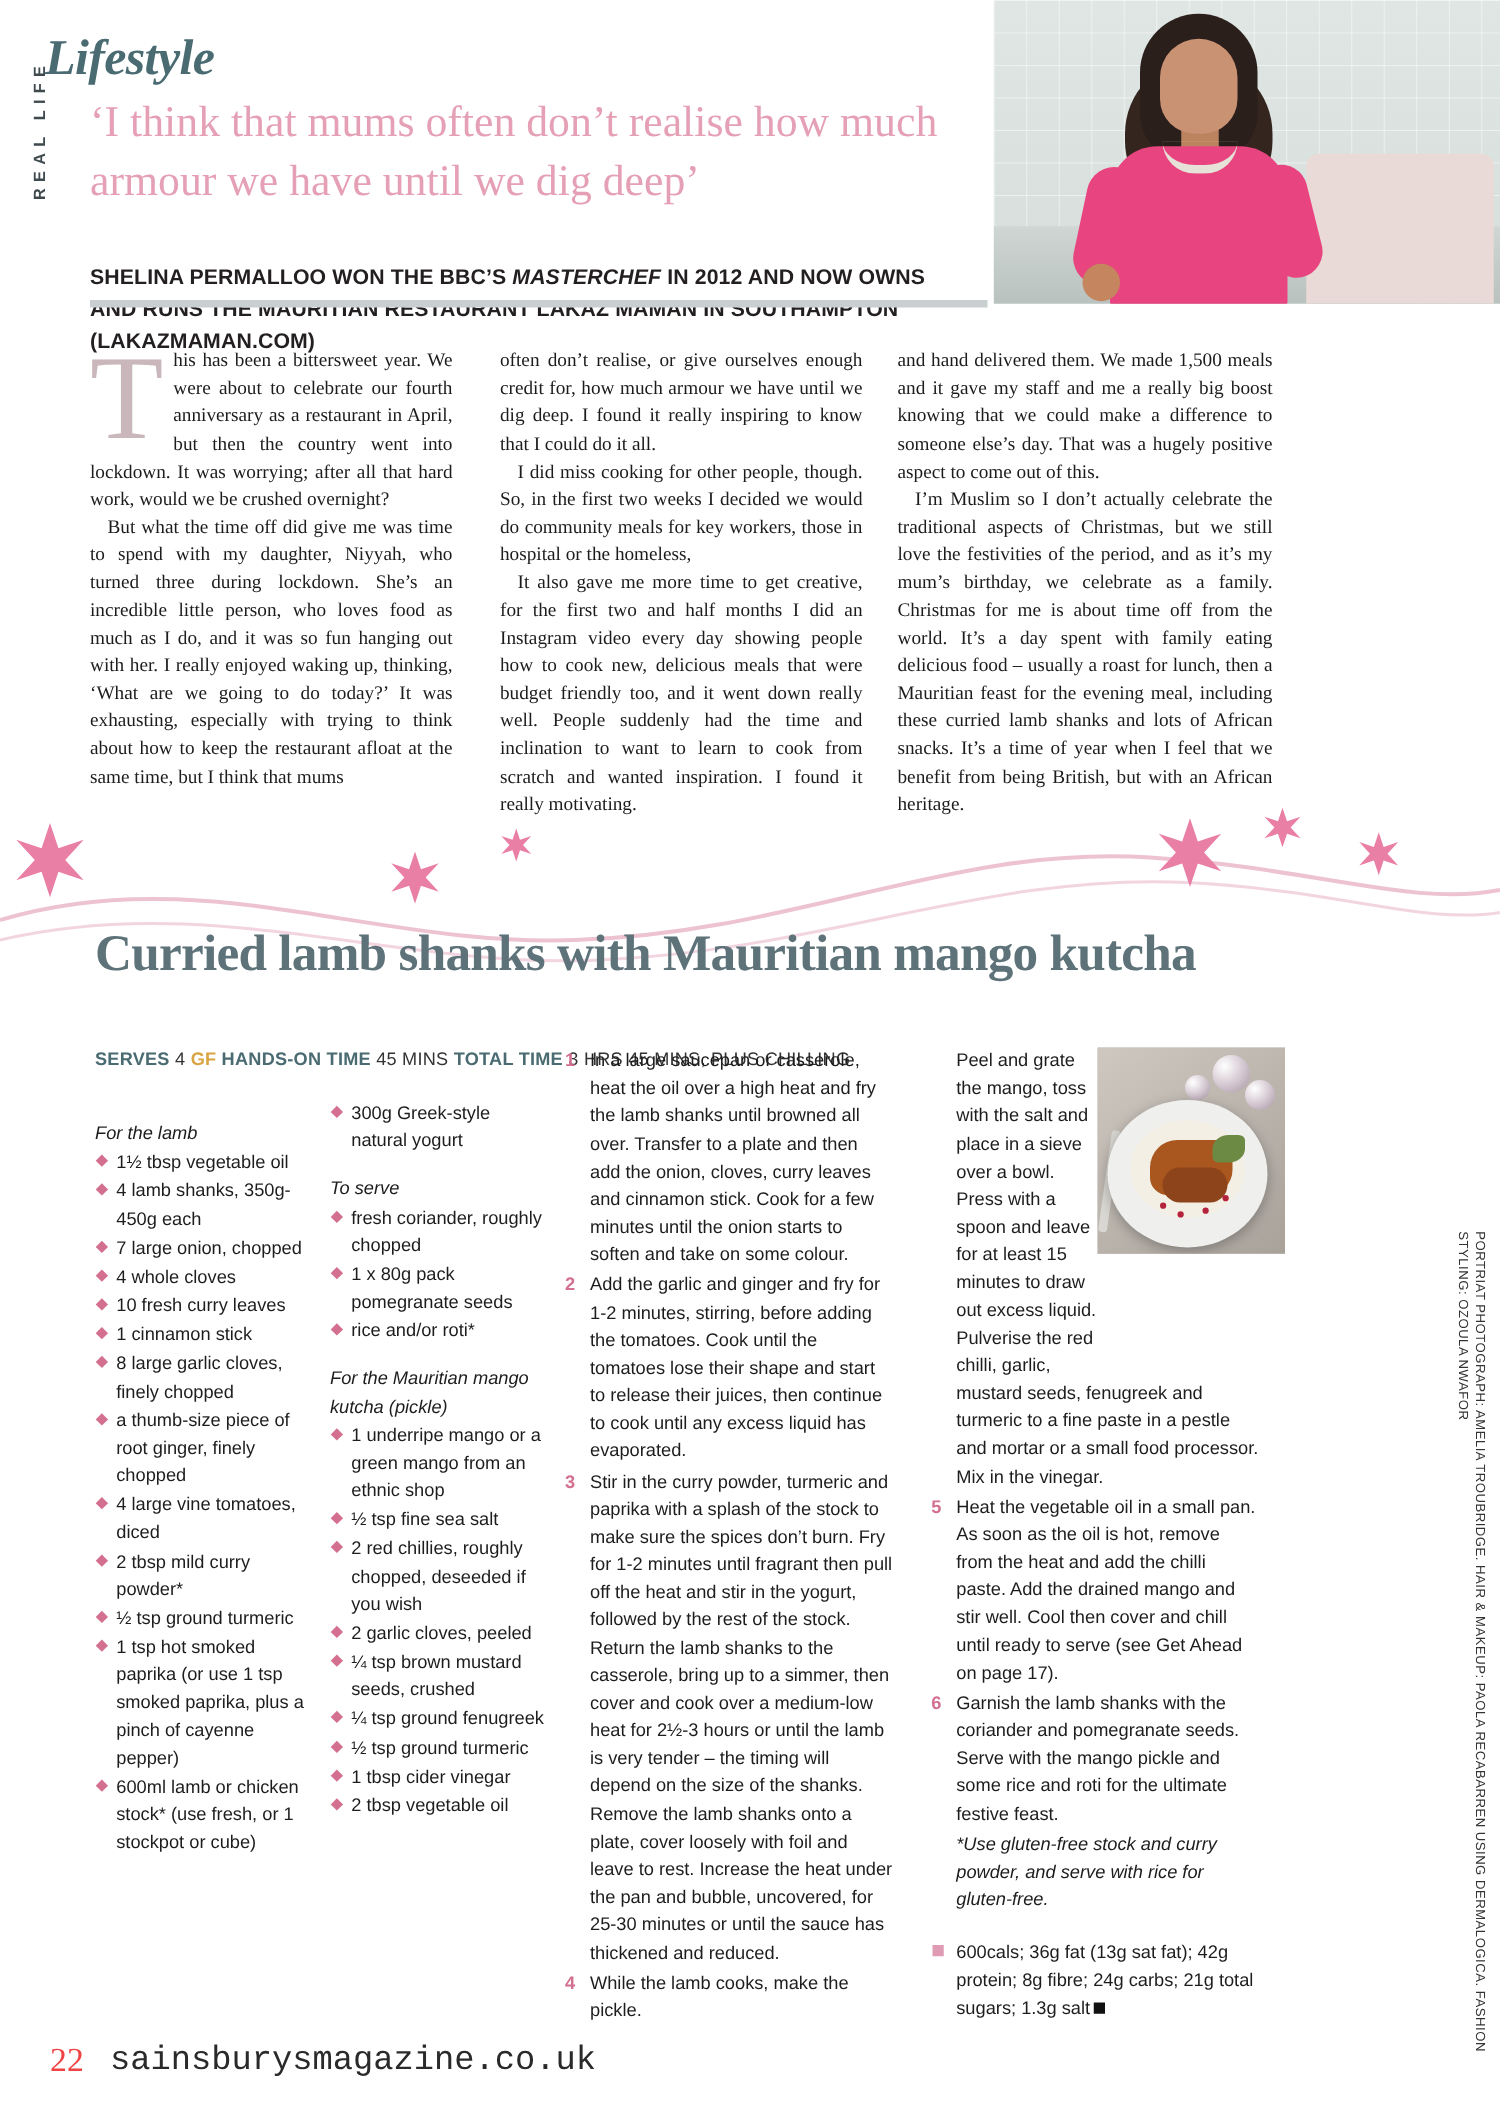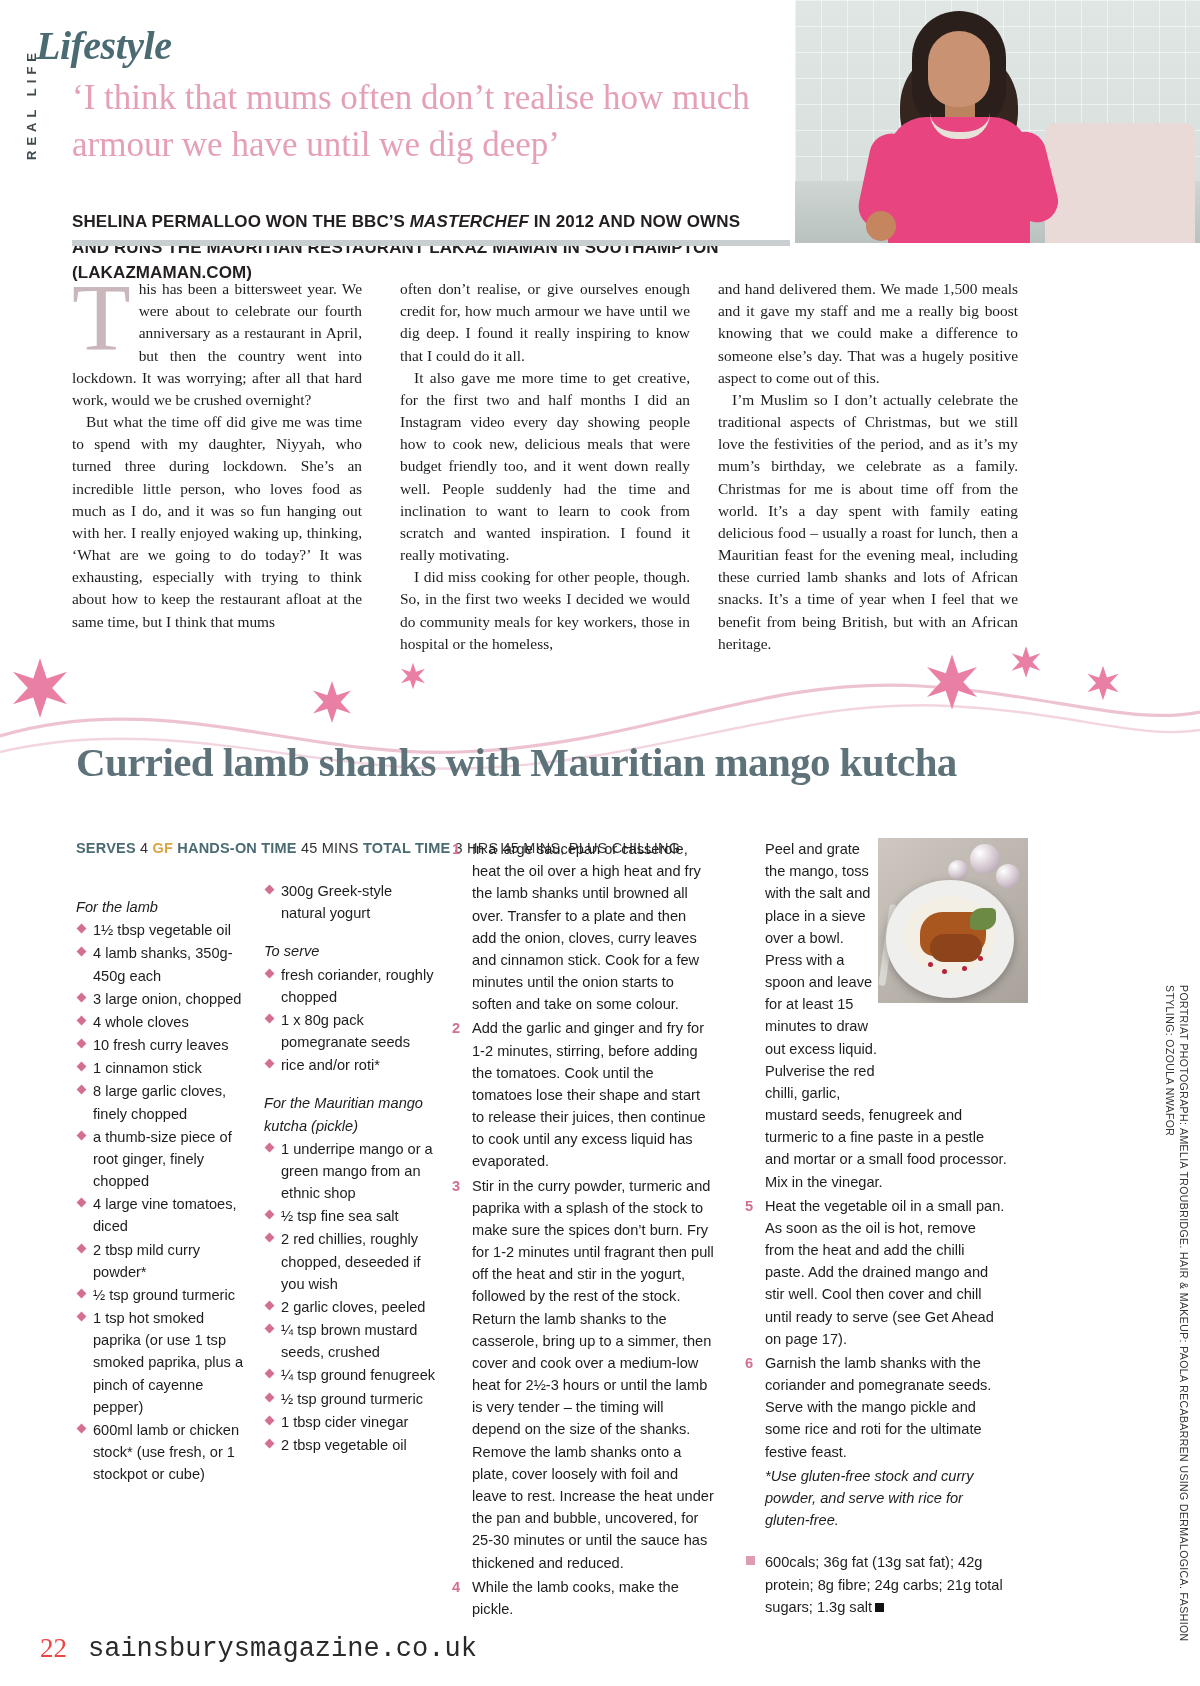--- a/index.html
+++ b/index.html
@@ -282,22 +282,22 @@
 
   <div class="rule"></div>
 
   <div class="cols">
     <div class="col c1">
       <p class="first"><span class="dropcap">T</span><span>his has been a bittersweet year. We were about to celebrate our fourth anniversary as a restaurant in April, but then the country went into lockdown. It was worrying; after all that hard work, would we be crushed overnight?</span></p>
       <p>But what the time off did give me was time to spend with my daughter, Niyyah, who turned three during lockdown. She’s an incredible little person, who loves food as much as I do, and it was so fun hanging out with her. I really enjoyed waking up, thinking, ‘What are we going to do today?’ It was exhausting, especially with trying to think about how to keep the restaurant afloat at the same time, but I think that mums</p>
     </div>
     <div class="col c2">
       <p class="first">often don’t realise, or give ourselves enough credit for, how much armour we have until we dig deep. I found it really inspiring to know that I could do it all.</p>
+      <p>I did miss cooking for other people, though. So, in the first two weeks I decided we would do community meals for key workers, those in hospital or the homeless,</p>
       <p>It also gave me more time to get creative, for the first two and half months I did an Instagram video every day showing people how to cook new, delicious meals that were budget friendly too, and it went down really well. People suddenly had the time and inclination to want to learn to cook from scratch and wanted inspiration. I found it really motivating.</p>
-      <p>I did miss cooking for other people, though. So, in the first two weeks I decided we would do community meals for key workers, those in hospital or the homeless,</p>
     </div>
     <div class="col c3">
       <p class="first">and hand delivered them. We made 1,500 meals and it gave my staff and me a really big boost knowing that we could make a difference to someone else’s day. That was a hugely positive aspect to come out of this.</p>
       <p>I’m Muslim so I don’t actually celebrate the traditional aspects of Christmas, but we still love the festivities of the period, and as it’s my mum’s birthday, we celebrate as a family. Christmas for me is about time off from the world. It’s a day spent with family eating delicious food – usually a roast for lunch, then a Mauritian feast for the evening meal, including these curried lamb shanks and lots of African snacks. It’s a time of year when I feel that we benefit from being British, but with an African heritage.</p>
     </div>
   </div>
 
   <div class="band">
     <svg width="1200" height="150" viewBox="0 0 1200 150" aria-hidden="true">
       <path d="M0,96 C160,48 300,118 460,112 C640,106 760,36 920,46 C1050,54 1130,86 1200,72" fill="none" stroke="#edc3d2" stroke-width="3.2"></path>
@@ -335,21 +335,21 @@
     <span>45 MINS</span>
     <b>TOTAL TIME</b>
     <span>3 HRS 45 MINS, PLUS CHILLING</span>
   </div>
 
   <div class="ing i1">
     <h4>For the lamb</h4>
     <ul>
       <li>1½ tbsp vegetable oil</li>
       <li>4 lamb shanks, 350g-450g each</li>
-      <li>3 large onion, chopped</li>
+      <li>7 large onion, chopped</li>
       <li>4 whole cloves</li>
       <li>10 fresh curry leaves</li>
       <li>1 cinnamon stick</li>
       <li>8 large garlic cloves, finely chopped</li>
       <li>a thumb-size piece of root ginger, finely chopped</li>
       <li>4 large vine tomatoes, diced</li>
       <li>2 tbsp mild curry powder*</li>
       <li>½ tsp ground turmeric</li>
       <li>1 tsp hot smoked paprika (or use 1 tsp smoked paprika, plus a pinch of cayenne pepper)</li>
       <li>600ml lamb or chicken stock* (use fresh, or 1 stockpot or cube)</li>

